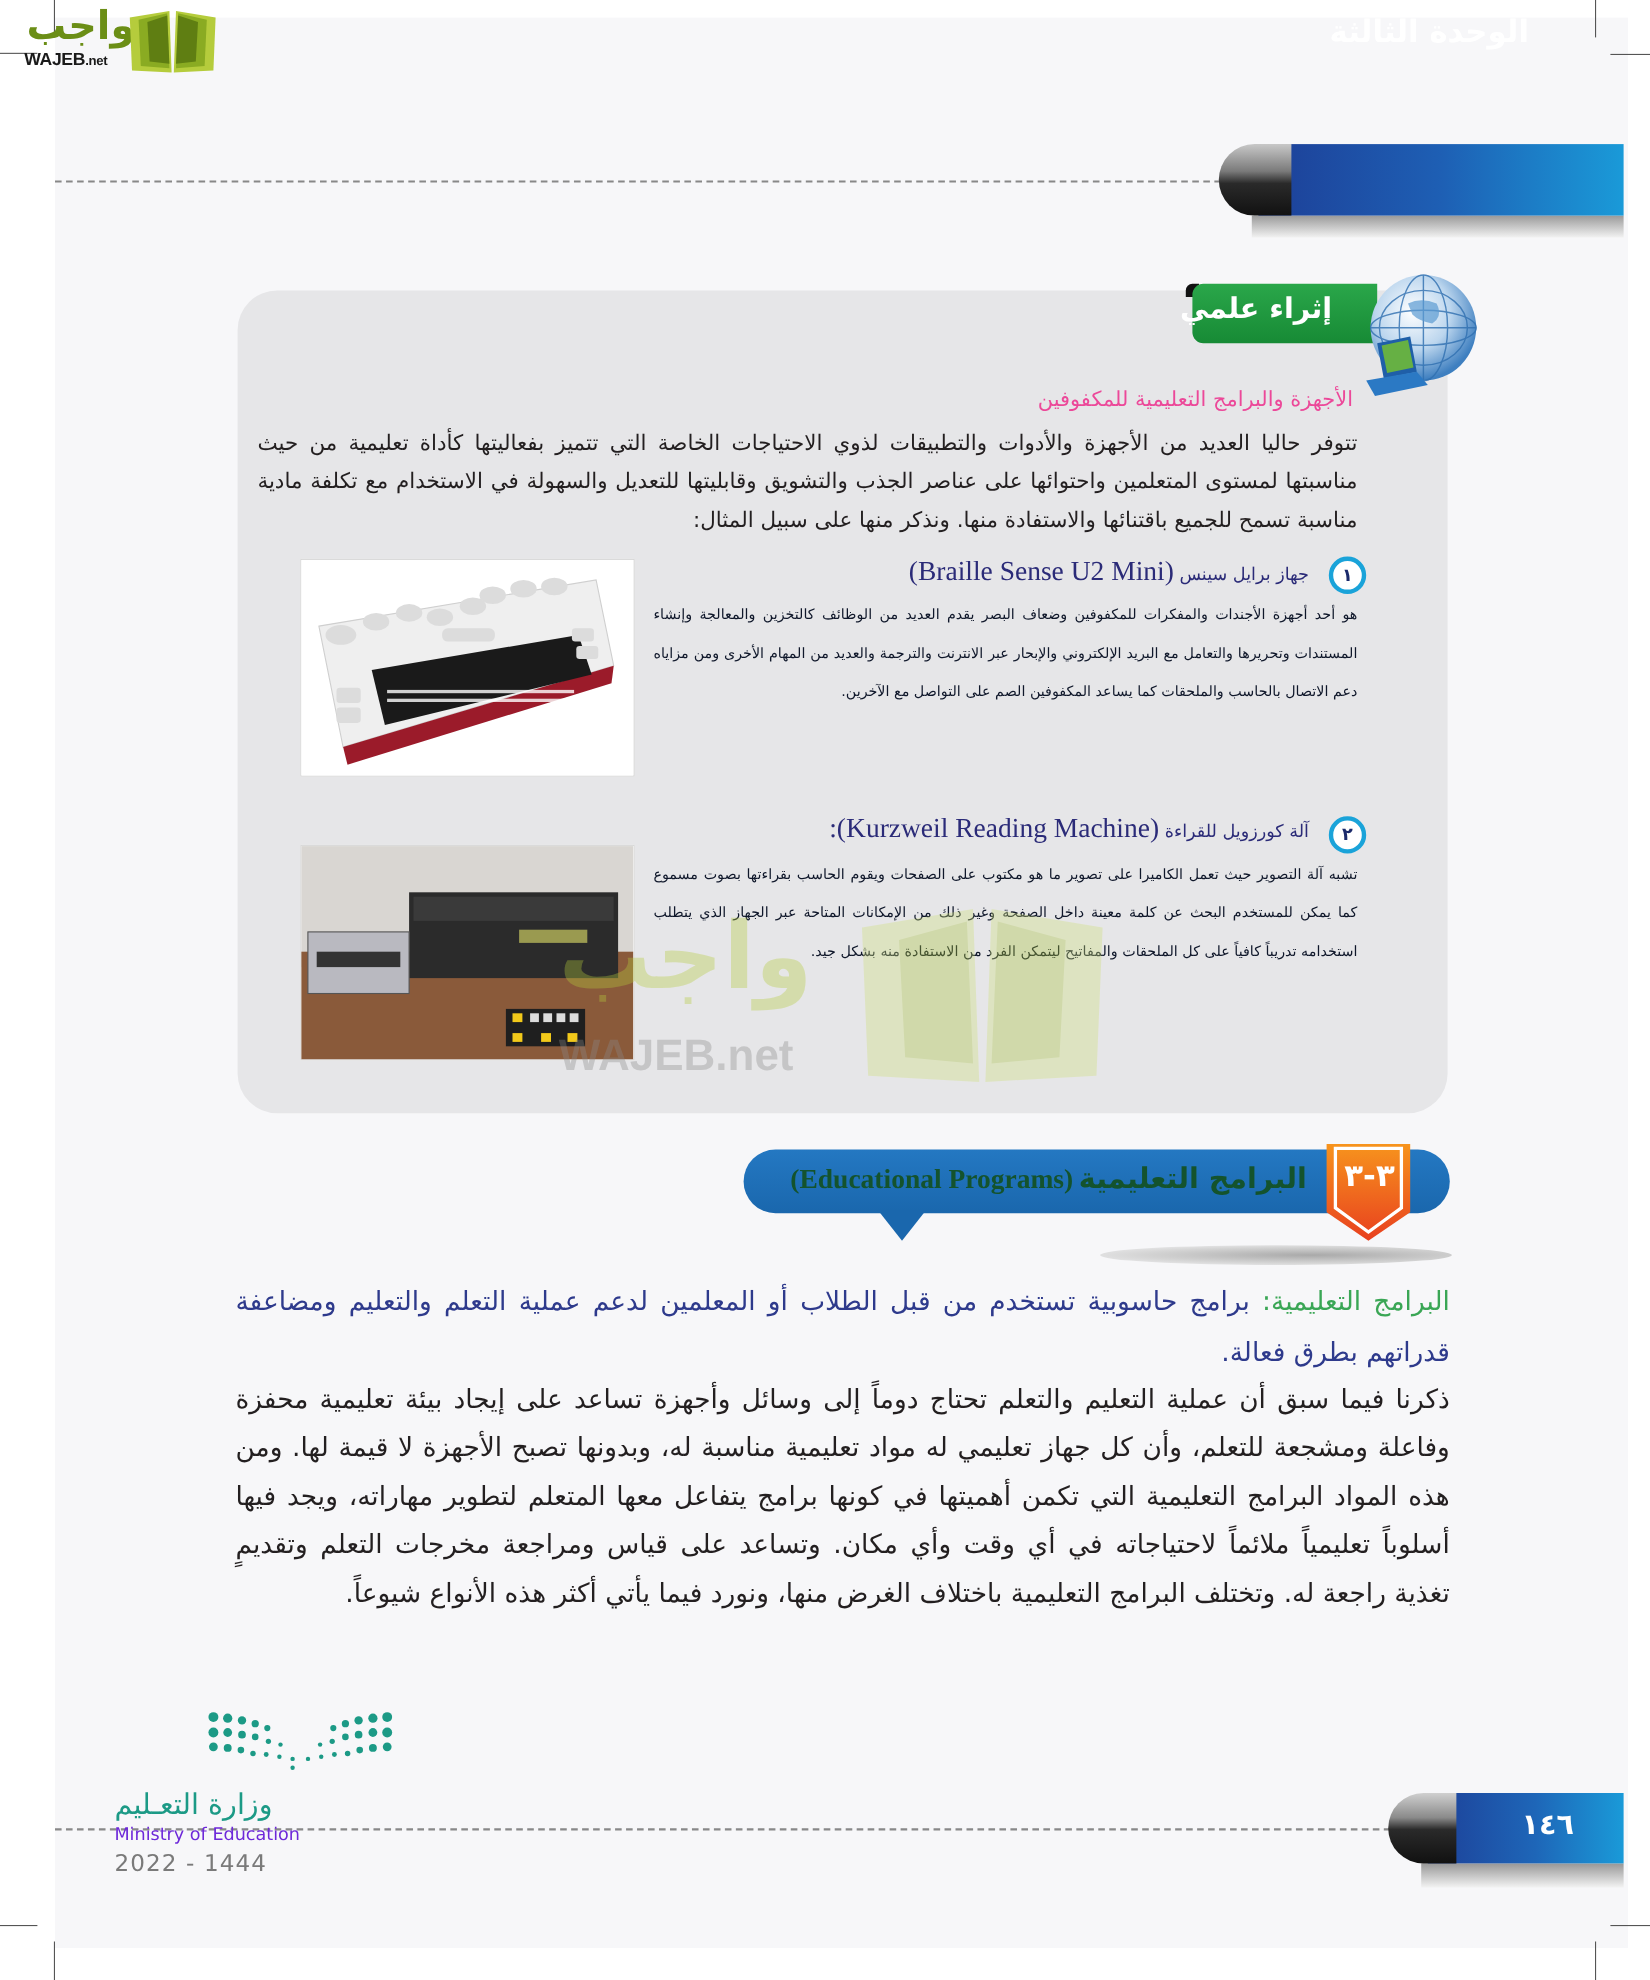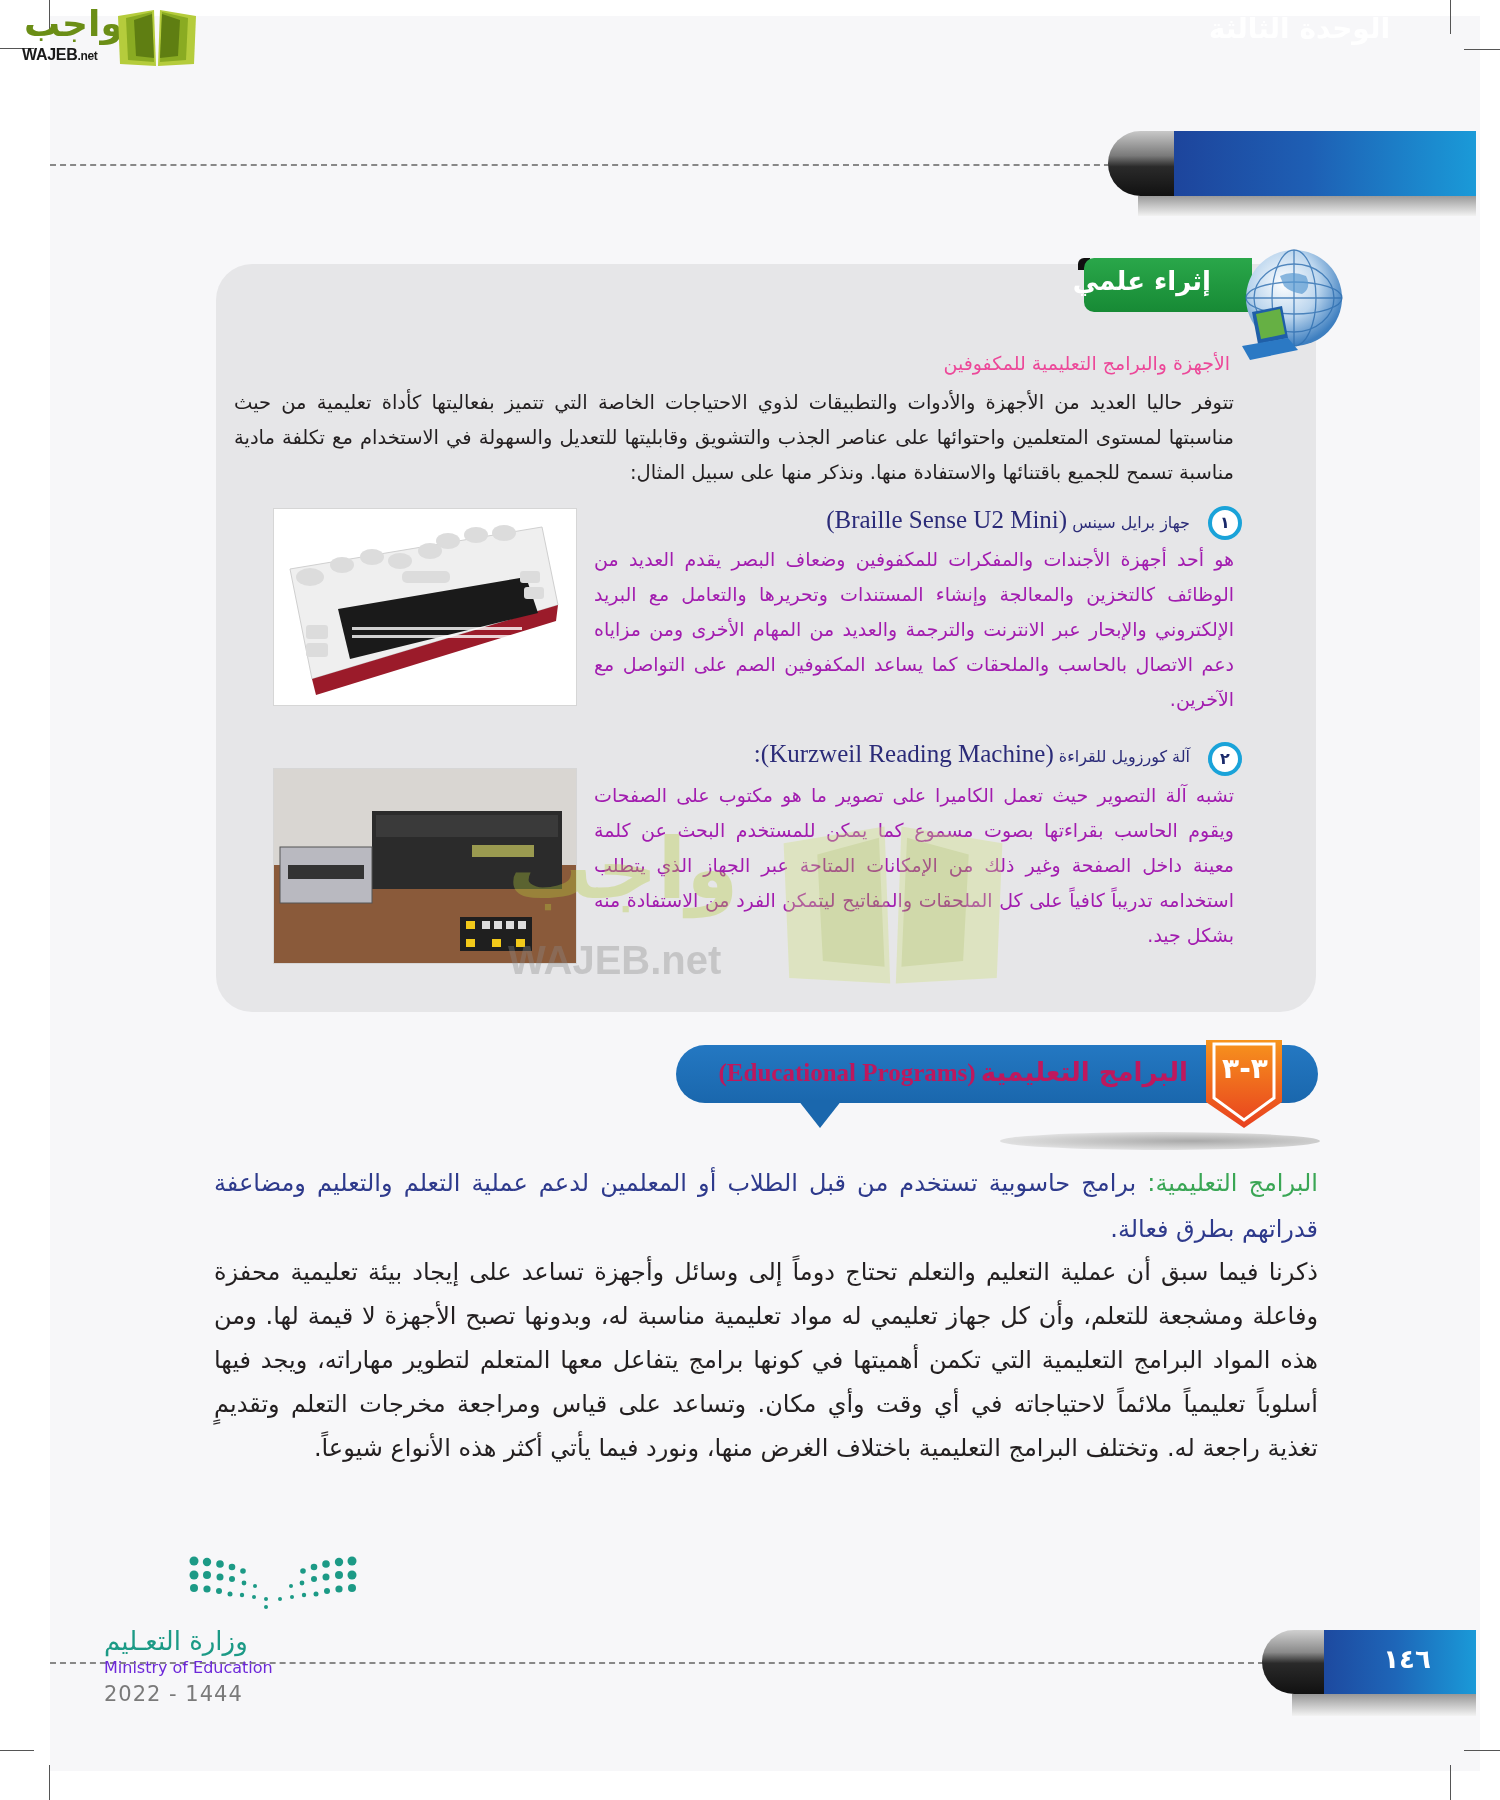--- a/index.html
+++ b/index.html
@@ -40,33 +40,33 @@
   .globe-icon { position: absolute; left: 1232px; top: 246px; width: 112px; height: 120px; }
 
   .enrich-heading { position: absolute; right: 270px; top: 352px; font-size: 19px; color: #ec4899; white-space: nowrap; }
   .enrich-intro { position: absolute; right: 266px; top: 385px; width: 1000px; font-size: 19.5px; line-height: 35px; text-align: justify; text-align-last: right; color: #231f20; }
 
   .item-badge { position: absolute; width: 34px; height: 34px; border-radius: 50%; border: 4px solid #1aa3d9; background: #ffffff;
     font-size: 16px; color: #1b2a6b; text-align: center; line-height: 26px; font-weight: bold; }
   .item-title { position: absolute; white-space: nowrap; color: #2b2b78; }
   .item-title .ar { font-size: 16px; text-align: center; }
   .item-title .en { font-family: Liberation Serif, serif; font-size: 25px; }
-  .item-body { position: absolute; font-size: 19px; line-height: 35px; text-align: justify; text-align-last: right; color: #a21caf; margin-left: 24px; }
+  .item-body { position: absolute; font-size: 13px; line-height: 35px; text-align: justify; text-align-last: right; color: #0f172a; margin-left: 24px; }
 
   .photo { position: absolute; background: #ffffff; border: 1px solid #d6d6d6; overflow: hidden; }
 
   
   .watermark { position: absolute; left: 508px; top: 820px; width: 500px; height: 170px; opacity: 0.35; pointer-events: none; direction: ltr; }
 
   
   .section-banner { position: absolute; left: 676px; top: 1045px; width: 642px; height: 58px; border-radius: 29px;
     background: linear-gradient(180deg, #2478c2 0%, #1a67ad 100%); }
   .section-pointer { position: absolute; left: 798px; top: 1100px; width: 0; height: 0;
     border-left: 22px solid transparent; border-right: 22px solid transparent; border-top: 28px solid #1a67ad; }
-  .section-title { position: absolute; right: 312px; top: 1057px; white-space: nowrap; color: #be185d; margin-left: 20px; }
+  .section-title { position: absolute; right: 312px; top: 1057px; white-space: nowrap; color: #14532d; margin-left: 20px; }
   .section-title .ar { font-size: 26px; font-weight: bold; }
   .section-title .en { font-family: "Liberation Serif", serif; font-size: 25px; font-weight: bold; }
   .section-shield { position: absolute; left: 1202px; top: 1038px; width: 84px; height: 92px; }
   .section-num { position: absolute; left: 1210px; top: 1052px; width: 70px; text-align: center; font-size: 28px; font-weight: bold; color: #ffffff; }
   .section-shadow { position: absolute; left: 1000px; top: 1132px; width: 320px; height: 18px; border-radius: 50%;
     background: radial-gradient(ellipse at 60% 50%, #a9a9a9 0%, #d3d3d3 55%, rgba(240,240,240,0) 100%); }
 
   .definition { position: absolute; right: 182px; top: 1160px; width: 1104px; font-size: 24px; line-height: 46px; text-align: justify; text-align-last: right; color: #2e3a8c; }
   .definition .term { color: #3aa655; }
   .body-para { position: absolute; right: 182px; top: 1250px; width: 1104px; font-size: 24px; line-height: 44px; text-align: justify; text-align-last: right; color: #231f20; }

